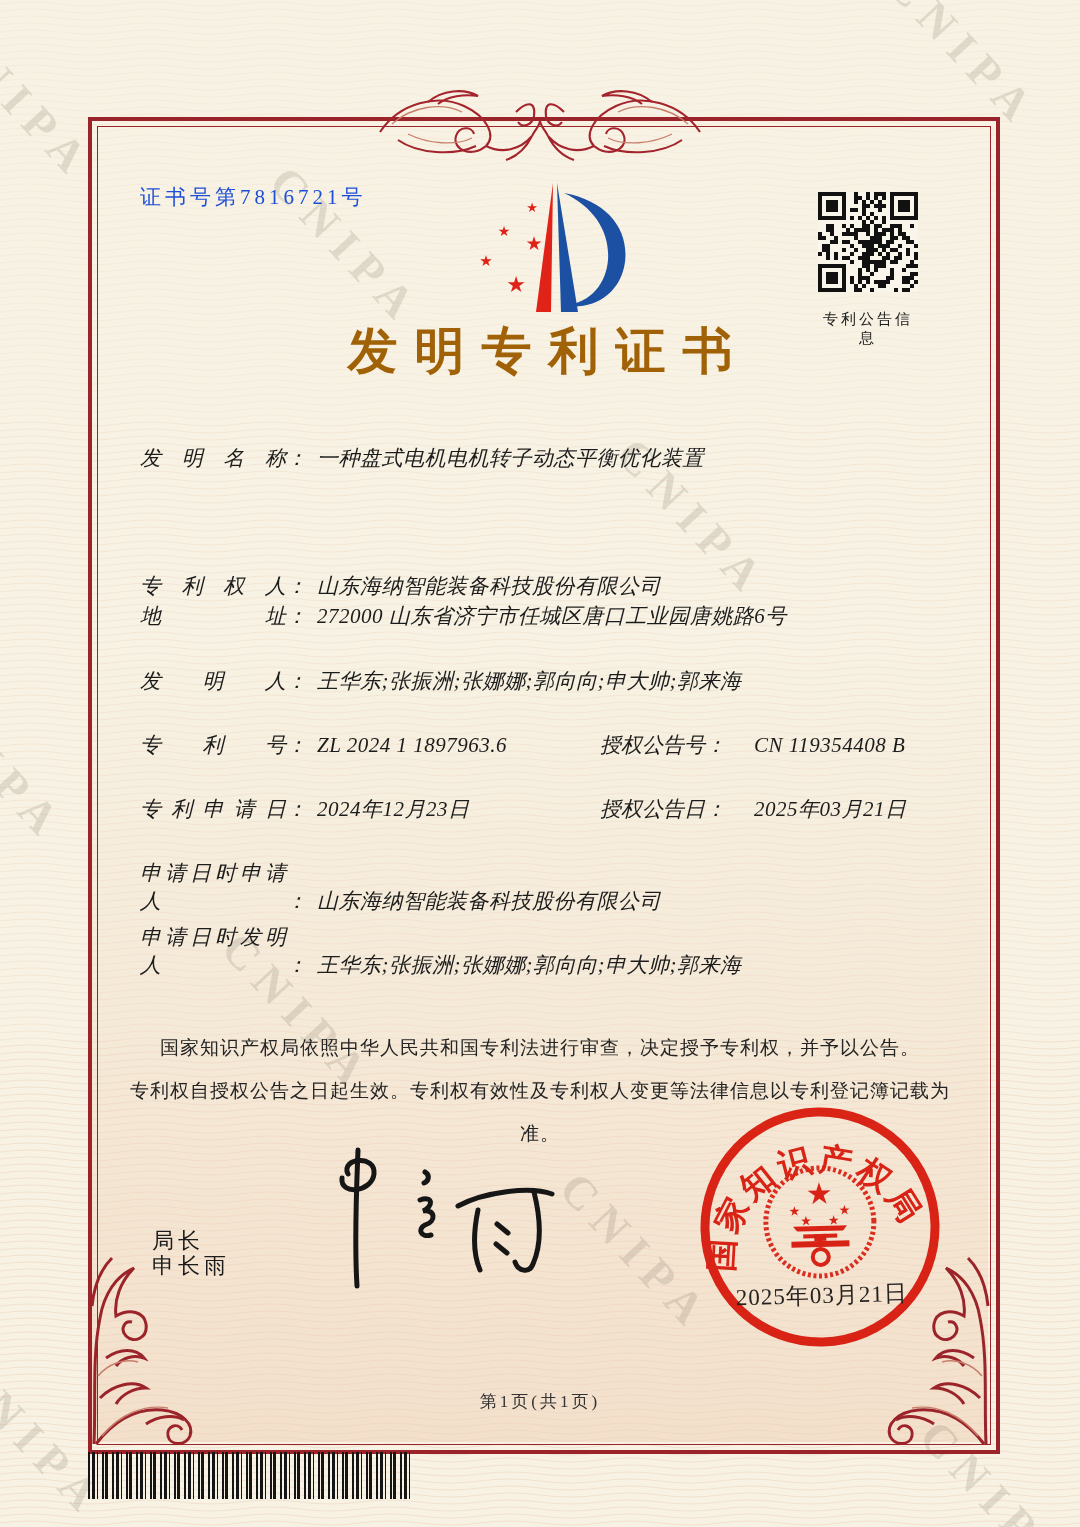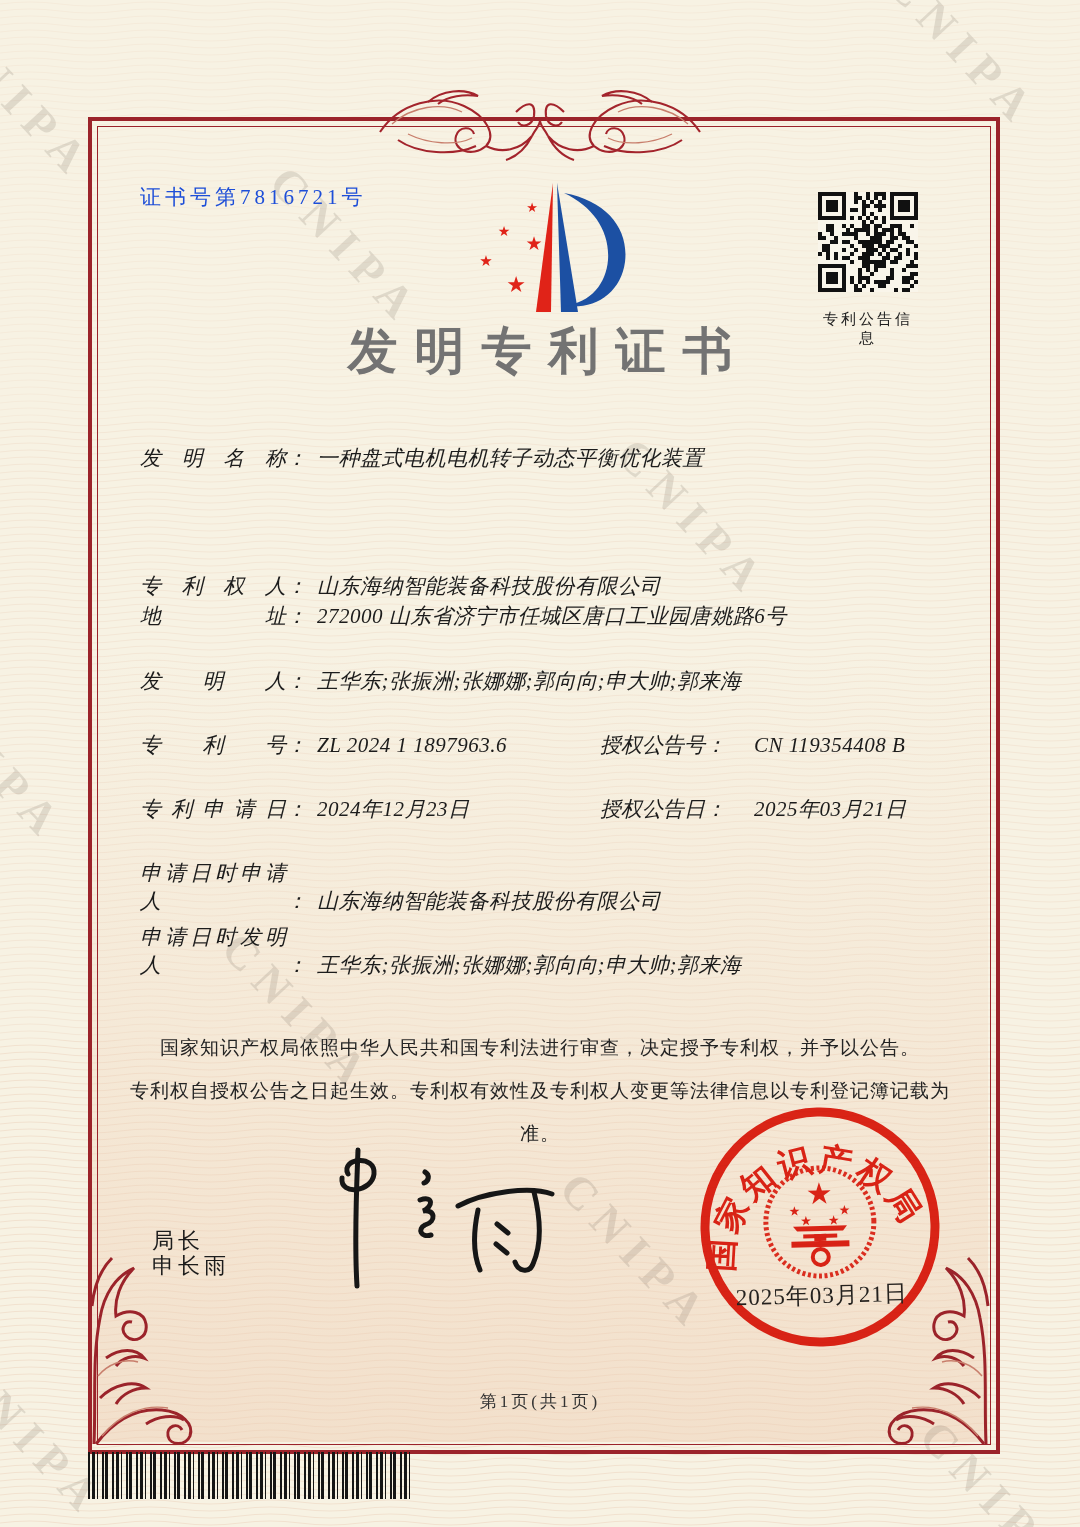--- a/index.html
+++ b/index.html
@@ -23,21 +23,21 @@
   #frame-inner{position:absolute;inset:5px;border:1.6px solid #9b232a;}
   .orn{position:absolute;z-index:3;}
 
   
   .txt{position:absolute;z-index:4;color:#1c1c1c;}
   #cert-no{left:140px;top:183px;font-size:21px;letter-spacing:4px;color:#1d4ed8;}
   #logo{left:452px;top:178px;z-index:4;}
   #qr-wrap{left:818px;top:192px;width:100px;text-align:center;}
   #qr-caption{margin-top:14px;font-size:15px;letter-spacing:3px;color:#1d1d1d;}
   #title{left:88px;top:318px;width:904px;text-align:center;font-size:50px;font-weight:bold;
-         letter-spacing:17px;text-indent:17px;color:#737373;}
+         letter-spacing:17px;text-indent:17px;color:#a16207;}
 
   .row{position:absolute;left:140px;width:850px;font-size:21px;z-index:4;color:#1c1c1c;font-style:italic;}
   .flabel{display:inline-block;width:146px;text-align:justify;text-align-last:justify;
           text-justify:inter-character;vertical-align:bottom;}
   .colon{display:inline-block;margin:0 2px 0 0;}
   .fvalue{margin-left:8px;letter-spacing:.5px;}
   .col2{position:absolute;left:460px;top:0;white-space:nowrap;}
   .col2 .fvalue{margin-left:26px;}
 
   #statement{left:120px;top:1026px;width:840px;text-align:center;font-size:19px;

